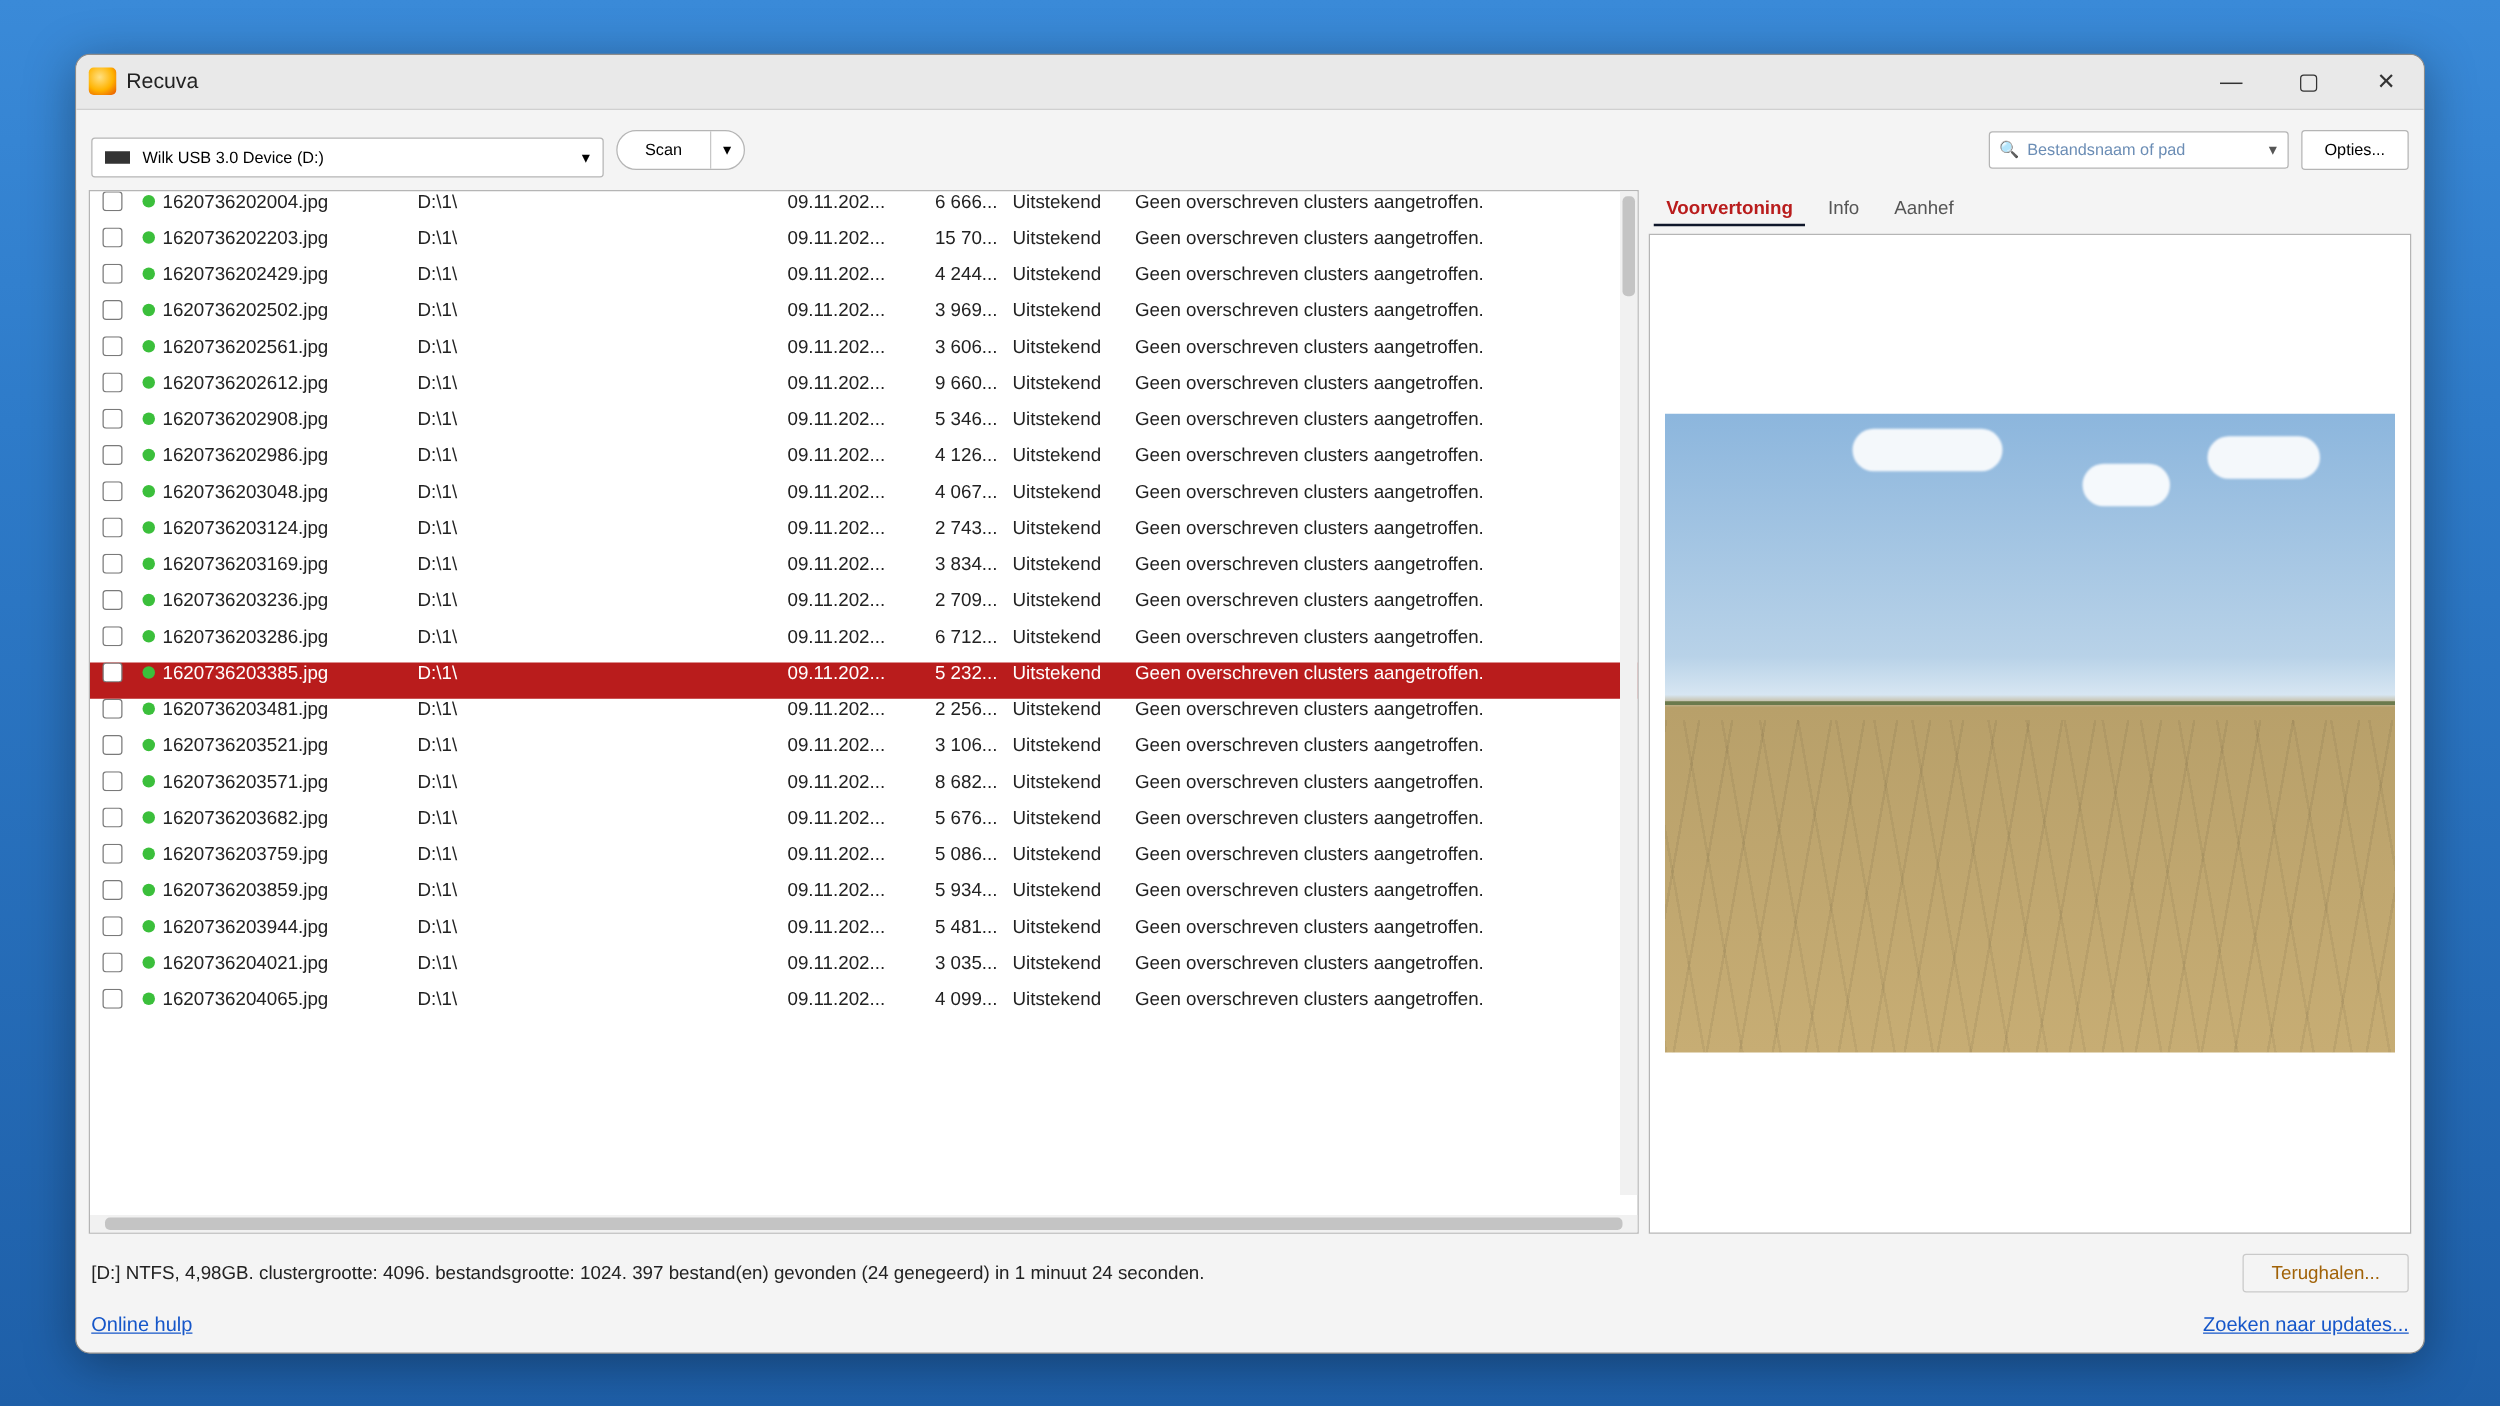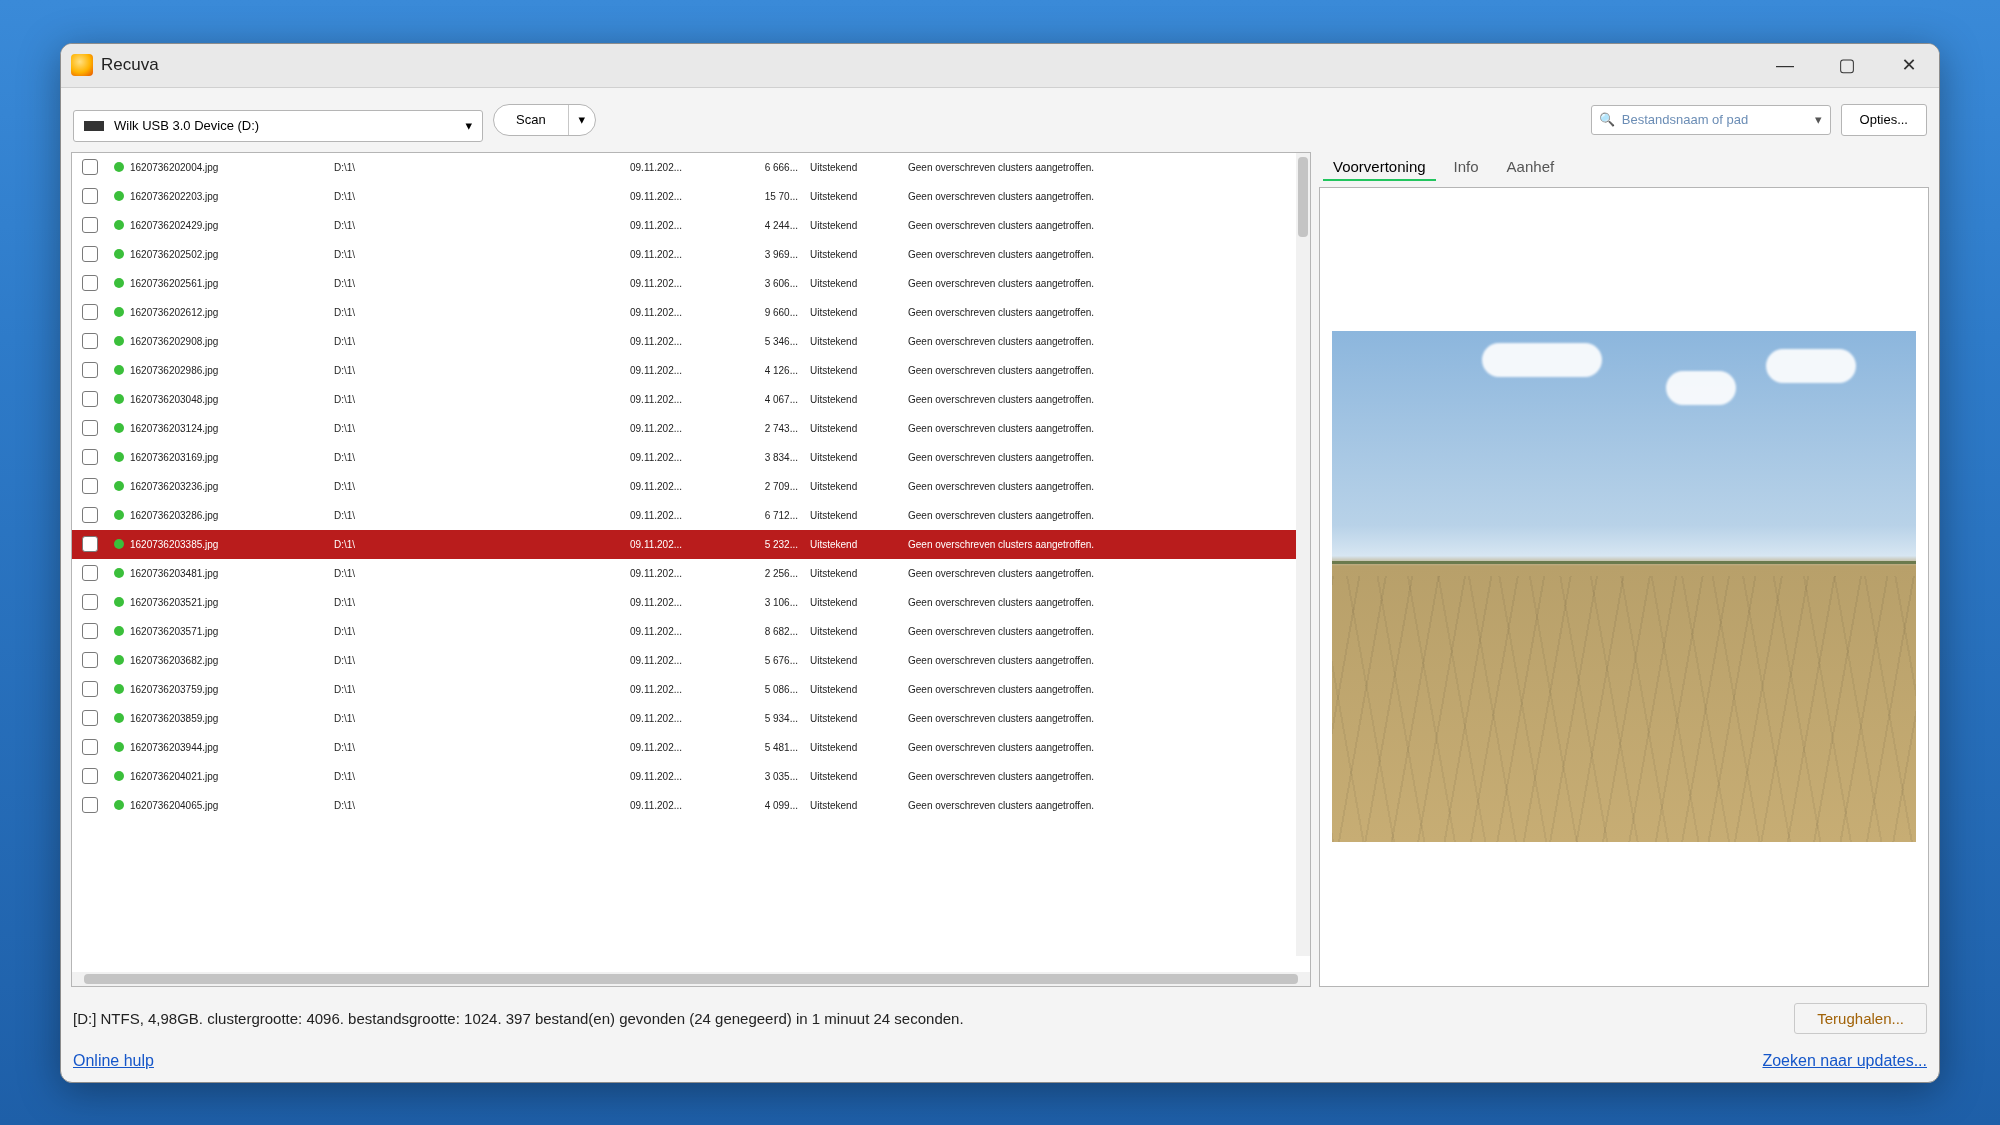--- a/index.html
+++ b/index.html
@@ -117,21 +117,21 @@
   .cols div, .row .cell { padding:0 6px; overflow:hidden; white-space:nowrap; text-overflow:ellipsis; }
   .c-chk{ width:36px; display:flex; justify-content:center;}
   .c-name{ width:220px; }
   .c-path{ width:296px; }
   .c-date{ width:106px; }
   .c-size{ width:74px; text-align:right;}
   .c-state{ width:98px; }
   .c-note{ flex:1; }
   .rows { flex:1; overflow-y:hidden; position:relative; }
   .row {
-    display:flex; align-items:center; height:29px; font-size:10px; color:#222;
+    display:flex; align-items:flex-start; height:29px; font-size:15px; color:#222;
   }
   .row .chk{
     width:16px; height:16px; border:1px solid #7a7a7a; border-radius:3px; background:#fff;
   }
   .row .dot{
     width:10px; height:10px; border-radius:50%; background:#3bbf3b;
     margin-right:6px; flex-shrink:0;
   }
   .row .c-name{ display:flex; align-items:center; }
   .row.selected{ background:#b91c1c; color:#fff; }
@@ -152,21 +152,21 @@
   
   .rightpane{
     width:610px; display:flex; flex-direction:column;
   }
   .tabs{
     display:flex; gap:8px; padding:2px 4px;
   }
   .tab{
     padding:4px 10px; font-size:15px; color:#555; cursor:pointer;
   }
-  .tab.active{ color:#000000; border-bottom:2px solid #22c55e; }
+  .tab.active{ color:#b91c1c; border-bottom:2px solid #0f172a;font-weight:bold; }
   .preview{
     flex:1; border:1px solid #b5b5b5; background:#fff; margin-top:4px;
     display:flex; align-items:center; justify-content:center;
   }
   .preview .img{
     width:96%; height:64%;
     background:
       linear-gradient(180deg,#8cb6dd 0%, #b8d2e8 38%, #d7e6f2 44%, #b8a06a 46%, #c7ad74 100%);
     position:relative; overflow:hidden;
   }

